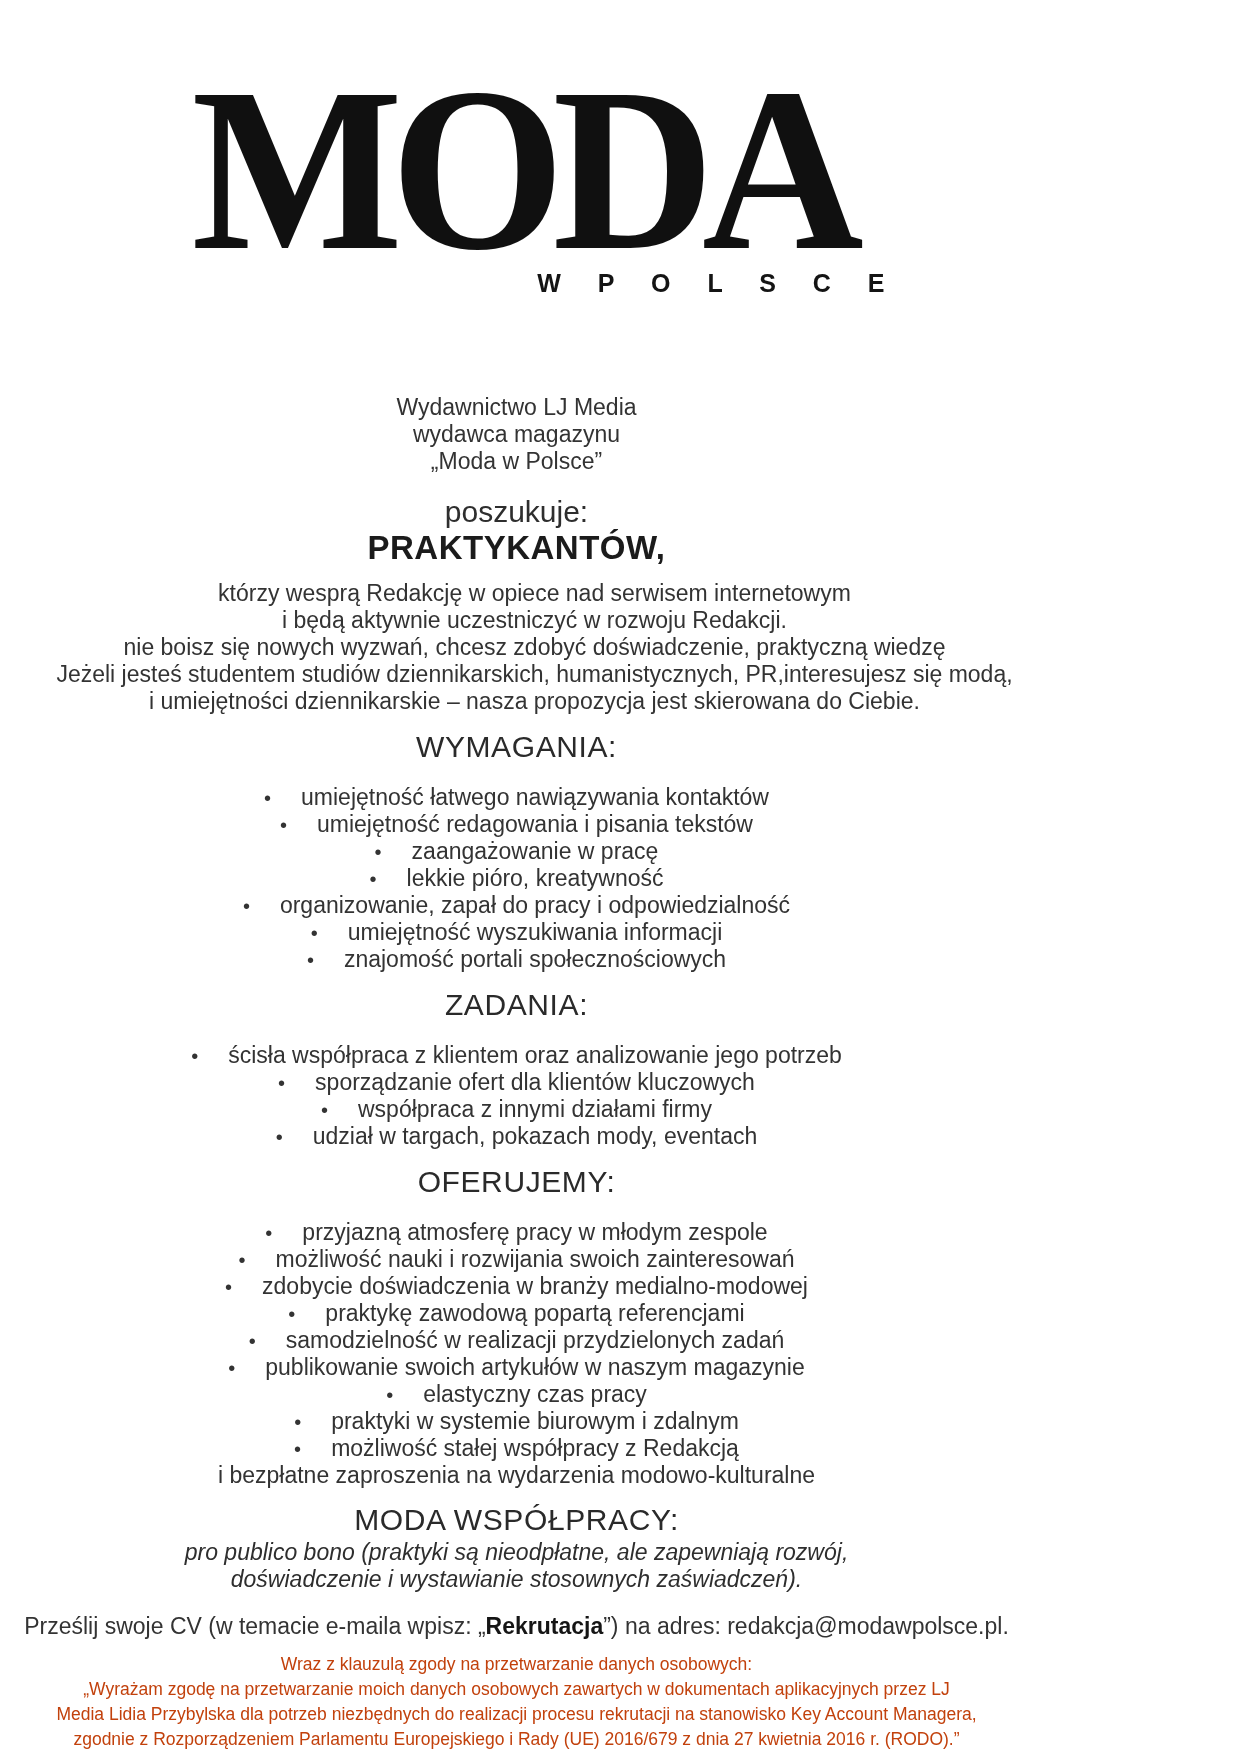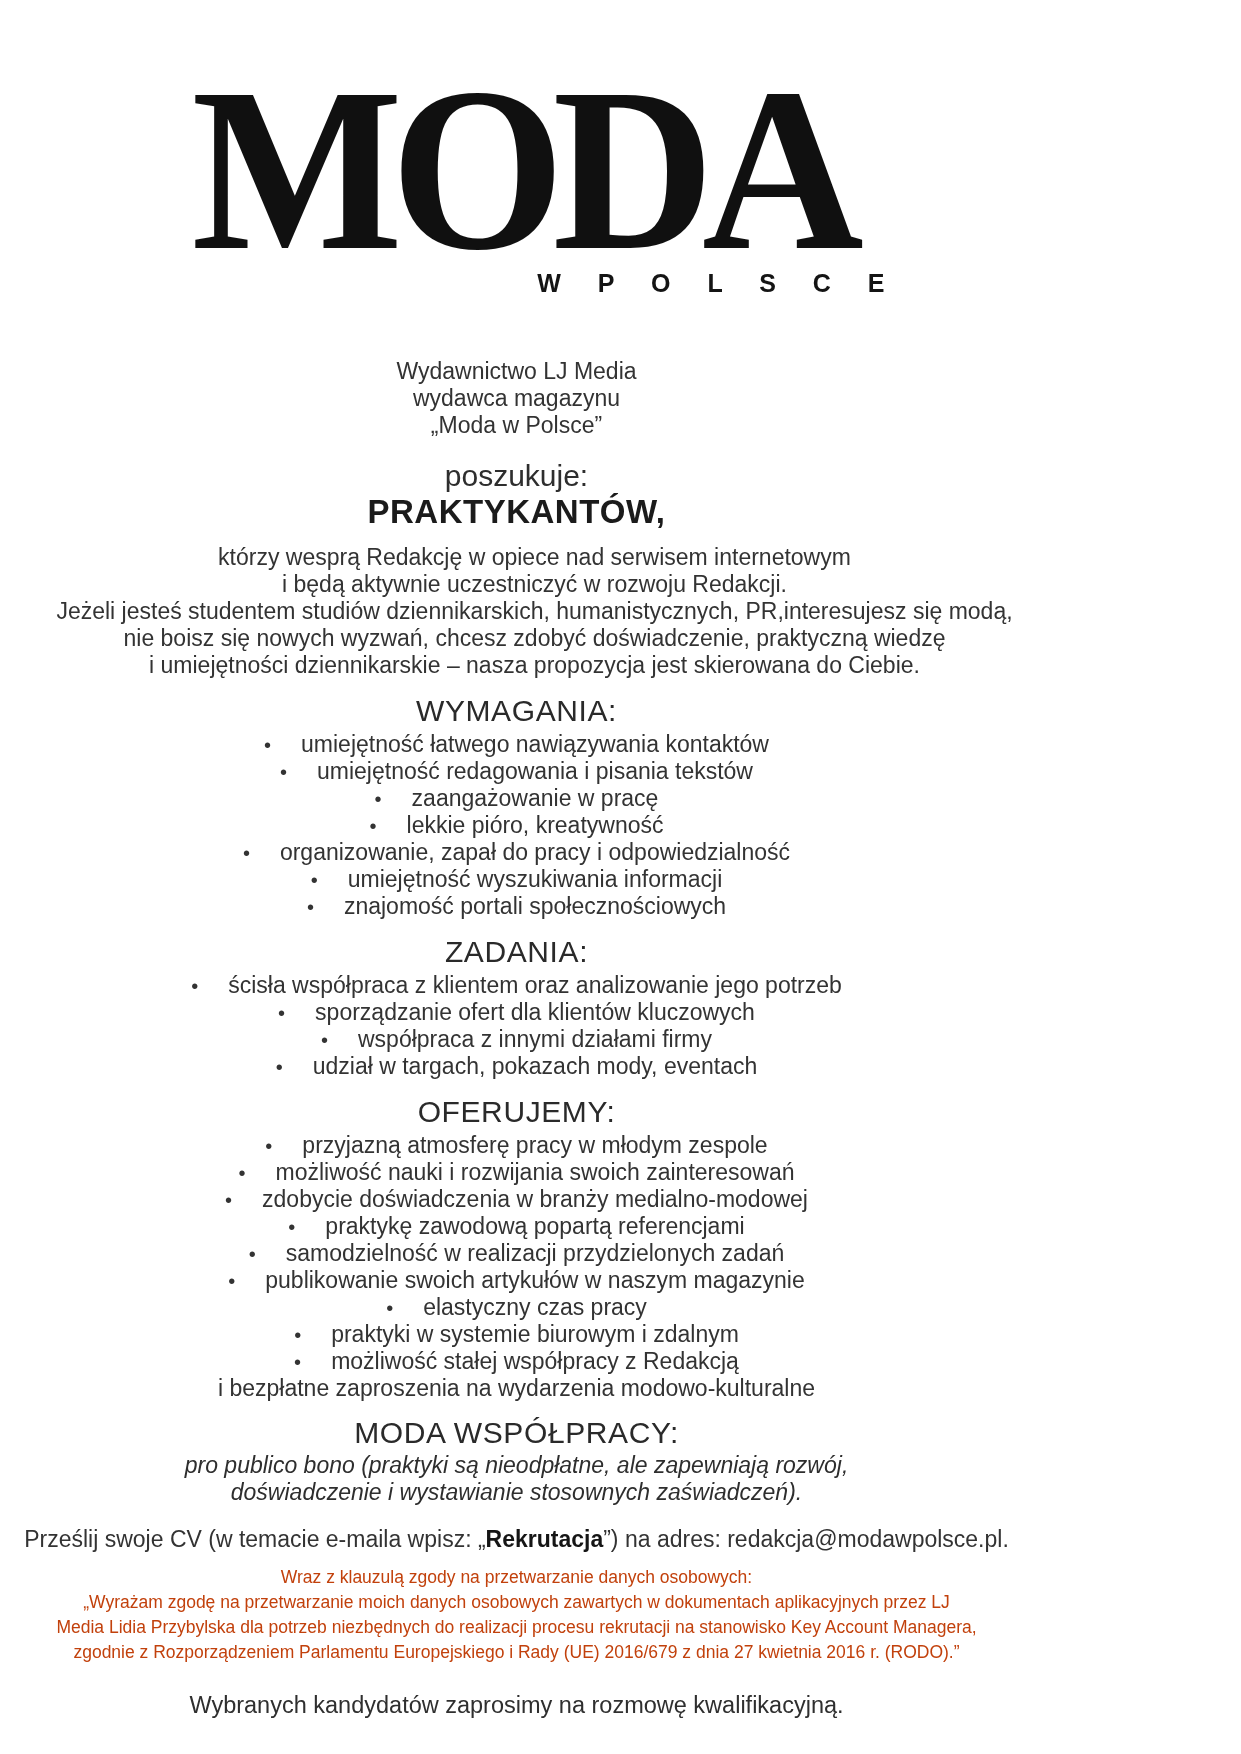--- a/index.html
+++ b/index.html
@@ -38,42 +38,42 @@
     margin-top: 14px;
     margin-right: -58px;
     text-align: right;
     font-size: 25px;
     font-weight: bold;
     letter-spacing: 0.60em;
     color: #141414;
     white-space: nowrap;
   }
   
-  .publisher { margin-top: 60px; font-size: 23px; line-height: 27px; color: #333; }
+  .publisher { margin-top: 96px; font-size: 23px; line-height: 27px; color: #333; }
   
   .lead { margin-top: 20px; font-size: 30px; line-height: 33px; color: #2e2e2e; }
   .position {
     font-size: 33px;
     line-height: 40px;
     font-weight: bold;
     letter-spacing: 0.015em;
     color: #1b1b1b;
   }
   
   .intro { margin-top: 12px; font-size: 23px; line-height: 27px; color: #333; padding-left: 36px; }
   
   .section-heading {
     margin-top: 15px;
     font-size: 30px;
     line-height: 34px;
     letter-spacing: 0.02em;
     color: #2a2a2a;
     font-weight: 400;
   }
-  .bullets { margin-top: 3px; }
+  .bullets { margin-top: 20px; }
   .bullet-row { font-size: 23px; line-height: 26px; color: #333; white-space: nowrap; }
   .bullet-dot { display: inline-block; margin-right: 30px; font-size: 20px; color: #333; }
   .plain-row { font-size: 23px; line-height: 26px; color: #333; }
   .forma-lines { font-size: 23px; line-height: 27px; font-style: italic; color: #2e2e2e; margin-top: 2px; }
   
   .cv-line { margin-top: 20px; font-size: 23px; line-height: 27px; color: #333; }
   .cv-line b { color: #151515; }
   
   .clause { margin-top: 12px; font-size: 17.5px; line-height: 25px; color: #c2410c; }
   
@@ -94,22 +94,22 @@
     <div>wydawca magazynu</div>
     <div>„Moda w Polsce”</div>
   </div>
 
   <div class="lead">poszukuje:</div>
   <div class="position">PRAKTYKANTÓW,</div>
 
   <div class="intro">
     <div>którzy wesprą Redakcję w opiece nad serwisem internetowym</div>
     <div>i będą aktywnie uczestniczyć w rozwoju Redakcji.</div>
+    <div>nie boisz się nowych wyzwań, chcesz zdobyć doświadczenie, praktyczną wiedzę</div>
     <div>Jeżeli jesteś studentem studiów dziennikarskich, humanistycznych, PR,interesujesz się modą,</div>
-    <div>nie boisz się nowych wyzwań, chcesz zdobyć doświadczenie, praktyczną wiedzę</div>
     <div>i umiejętności dziennikarskie – nasza propozycja jest skierowana do Ciebie.</div>
   </div>
 
   <div class="section-heading">WYMAGANIA:</div>
   <div class="bullets">
     <div class="bullet-row"><span class="bullet-dot">•</span><span>umiejętność łatwego nawiązywania kontaktów</span></div>
     <div class="bullet-row"><span class="bullet-dot">•</span><span>umiejętność redagowania i pisania tekstów</span></div>
     <div class="bullet-row"><span class="bullet-dot">•</span><span>zaangażowanie w pracę</span></div>
     <div class="bullet-row"><span class="bullet-dot">•</span><span>lekkie pióro, kreatywność</span></div>
     <div class="bullet-row"><span class="bullet-dot">•</span><span>organizowanie, zapał do pracy i odpowiedzialność</span></div>

